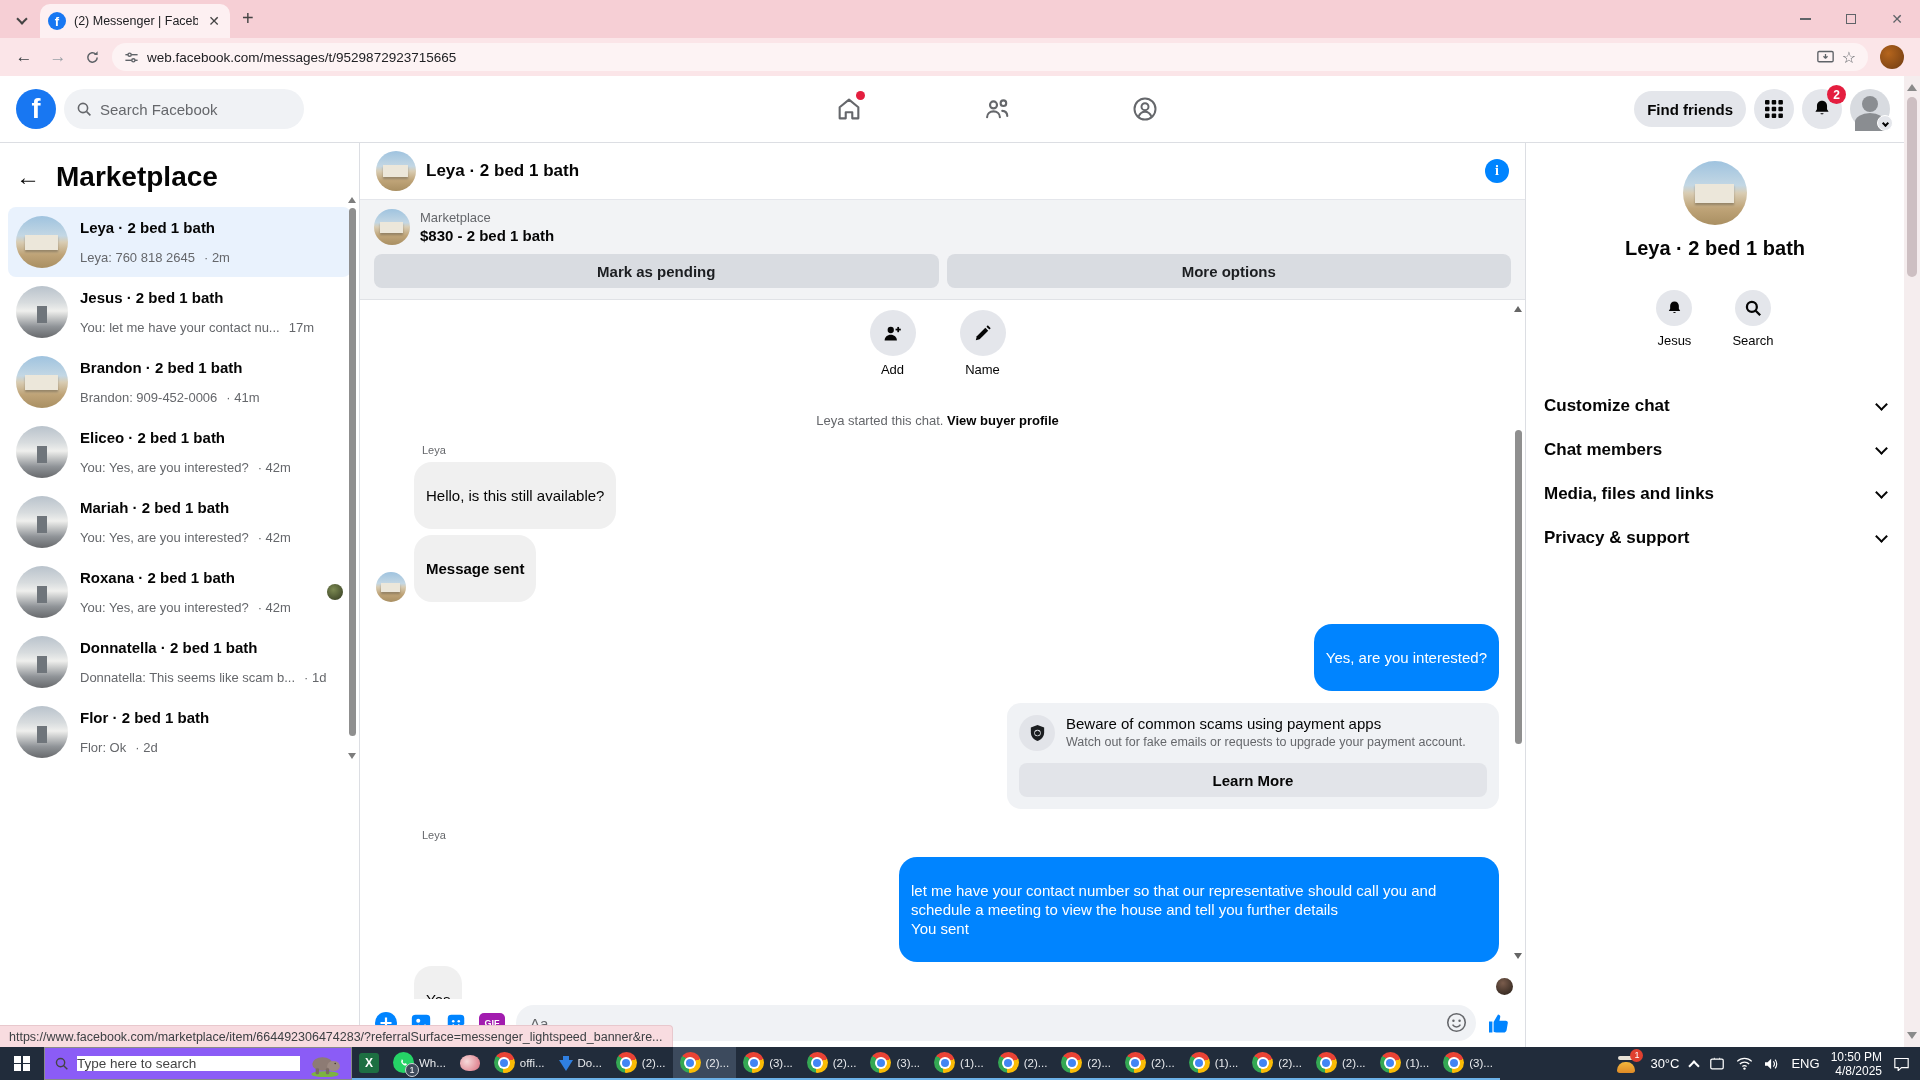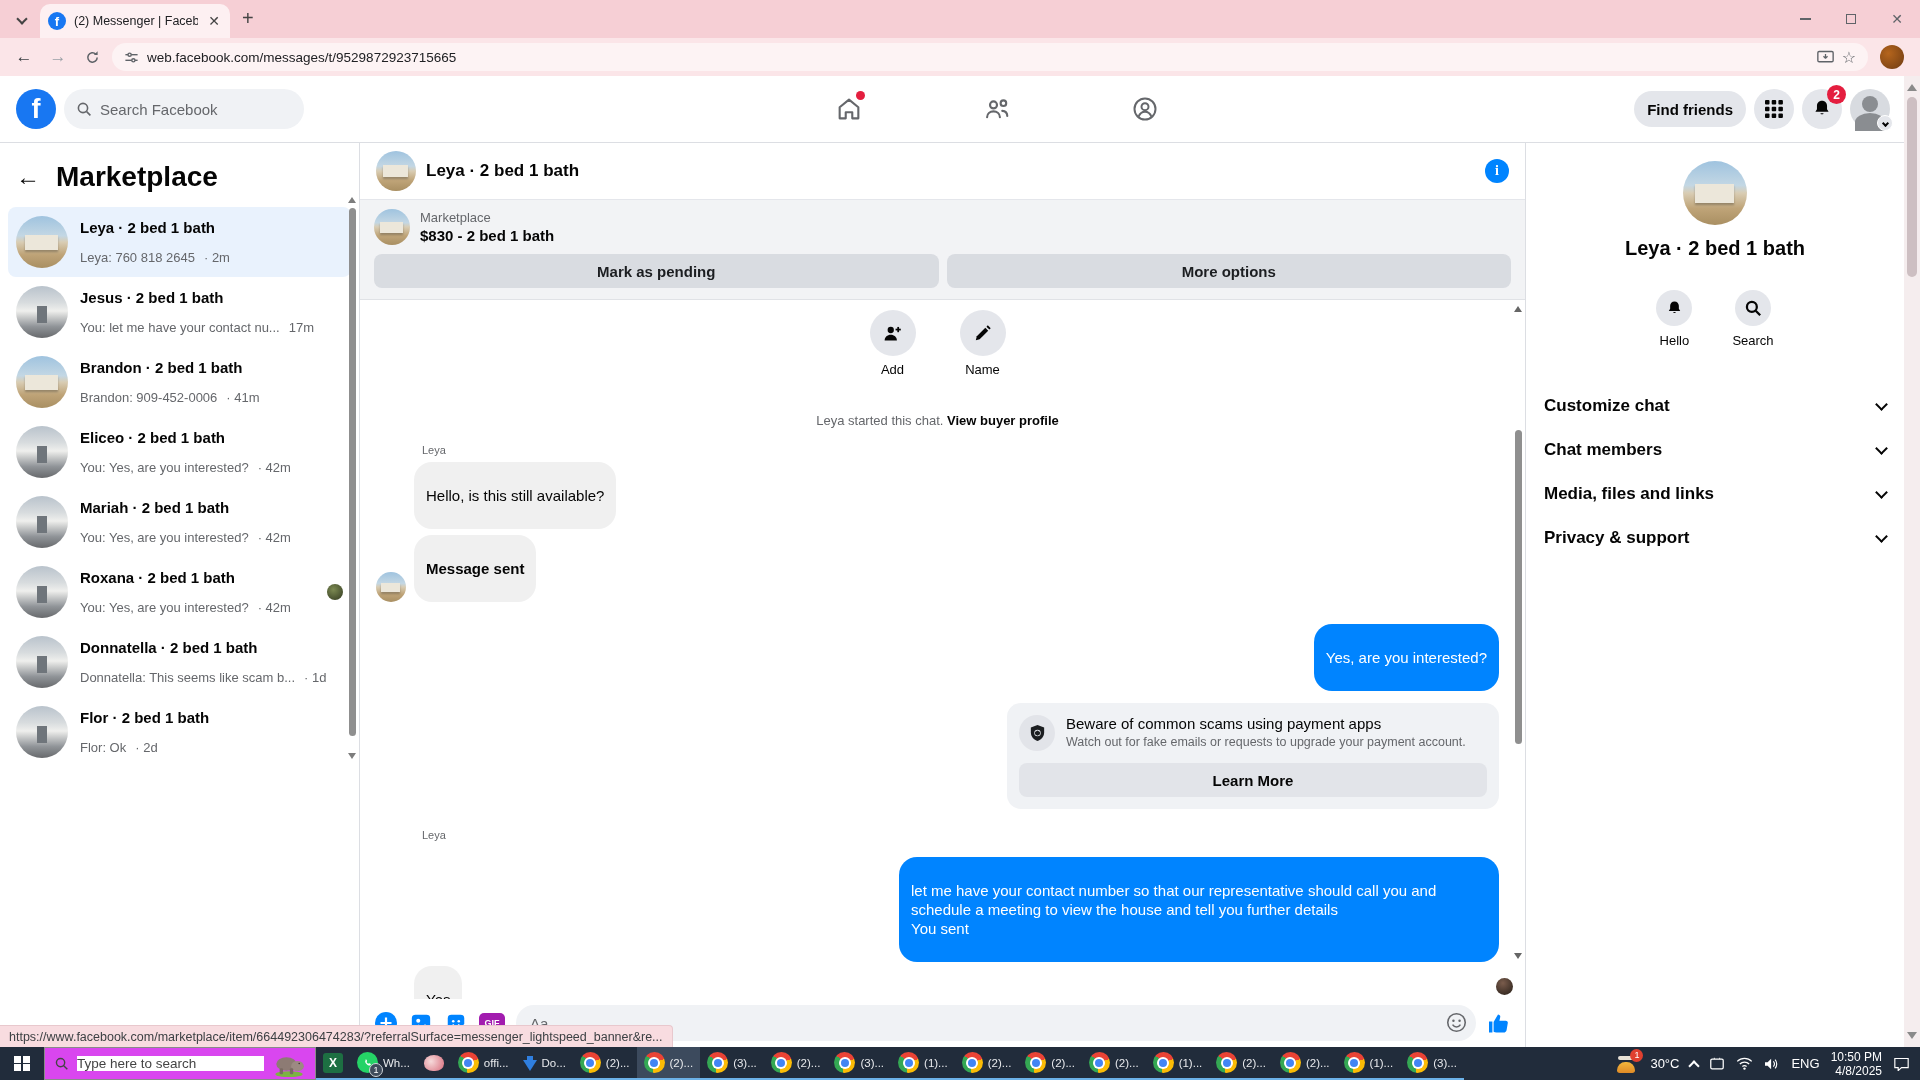--- a/index.html
+++ b/index.html
@@ -142,21 +142,21 @@
   .chev-dn{width:9px;height:9px;border-right:2px solid #050505;border-bottom:2px solid #050505;transform:rotate(45deg);margin-top:-4px}
 
   
   .status-link{position:absolute;left:0;bottom:33px;height:22px;background:#f8dce0;border:1px solid #e8c8cd;border-left:0;border-bottom:0;border-radius:0 4px 0 0;display:flex;align-items:center;padding:0 9px;font-size:12.5px;color:#3c4043;max-width:720px;white-space:nowrap}
 
   
   .taskbar{position:absolute;left:0;right:0;bottom:0;height:33px;background:#212c3b;display:flex;align-items:stretch;color:#fff}
   .tb-start{width:44px;display:flex;align-items:center;justify-content:center}
   .win-logo{display:grid;grid-template-columns:7px 7px;grid-template-rows:7px 7px;gap:1.5px}
   .win-logo div{background:#fff}
-  .tb-search{width:272px;background:#d946ef;display:flex;align-items:center;gap:8px;padding:12px 9px;border:1px solid #8a8a8a}
+  .tb-search{width:308px;background:#8b5cf6;display:flex;align-items:center;gap:8px;padding:12px 9px;border:1px solid #8a8a8a}
   .tb-search input{border:0;outline:0;flex:1;font-size:13.5px;font-family:"Liberation Sans",sans-serif;color:#202124;min-width:0}
   .tb-search input::placeholder{color:#444}
   .tb-app{display:flex;align-items:center;gap:5px;padding:0 7px;border-bottom:2px solid #6cb2e8}
   .tb-app.active{background:#3c4a5d}
   .tb-label{font-size:11.5px;color:#e8eaed;white-space:nowrap}
   .excel-ic{width:20px;height:20px;background:#1d6f42;border-radius:3px;color:#fff;font-weight:bold;font-size:12px;display:flex;align-items:center;justify-content:center}
   .wa-ic{position:relative;width:21px;height:21px;border-radius:50%;background:#25d366;display:flex;align-items:center;justify-content:center}
   .wa-badge{position:absolute;right:-5px;bottom:-4px;width:14px;height:14px;border-radius:50%;background:#3f4c5c;border:1px solid #cfd3d8;color:#fff;font-size:9px;display:flex;align-items:center;justify-content:center}
   .pink-ic{width:20px;height:16px;border-radius:50% 50% 45% 45%;background:radial-gradient(circle at 35% 40%,#f6dada,#d96d7d)}
   .chrome-ball{position:relative;width:21px;height:21px;border-radius:50%;background:conic-gradient(from -50deg,#ea4335 0 120deg,#fbbc05 120deg 240deg,#34a853 240deg 360deg)}
@@ -581,21 +581,21 @@
       <div class="avatar av64 av-desert"></div>
       <div class="det-name">Leya · 2 bed 1 bath</div>
       <div class="det-actions">
         <div class="det-action">
           <div class="det-circ">
             <svg width="19" height="19" viewBox="0 0 24 24">
                 <path d="M12 3c3.3 0 5.5 2.4 5.5 5.6v3.6l1.7 2.8H4.8l1.7-2.8V8.6C6.5 5.4 8.7 3 12 3z" fill="#050505"></path>
                 <path d="M10.2 16.5a1.9 1.9 0 0 0 3.6 0z" fill="#050505"></path>
               </svg>
           </div>
-          <div class="det-label">Hello</div>
+          <div class="det-label">Jesus</div>
         </div>
         <div class="det-action">
           <div class="det-circ">
             <svg width="18" height="18" viewBox="0 0 16 16">
                 <circle cx="7" cy="7" r="4.4" fill="none" stroke="#050505" stroke-width="2"></circle>
                 <line x1="10.4" y1="10.4" x2="14.4" y2="14.4" stroke="#050505" stroke-width="2"></line>
               </svg>
           </div>
           <div class="det-label">Search</div>
         </div>

